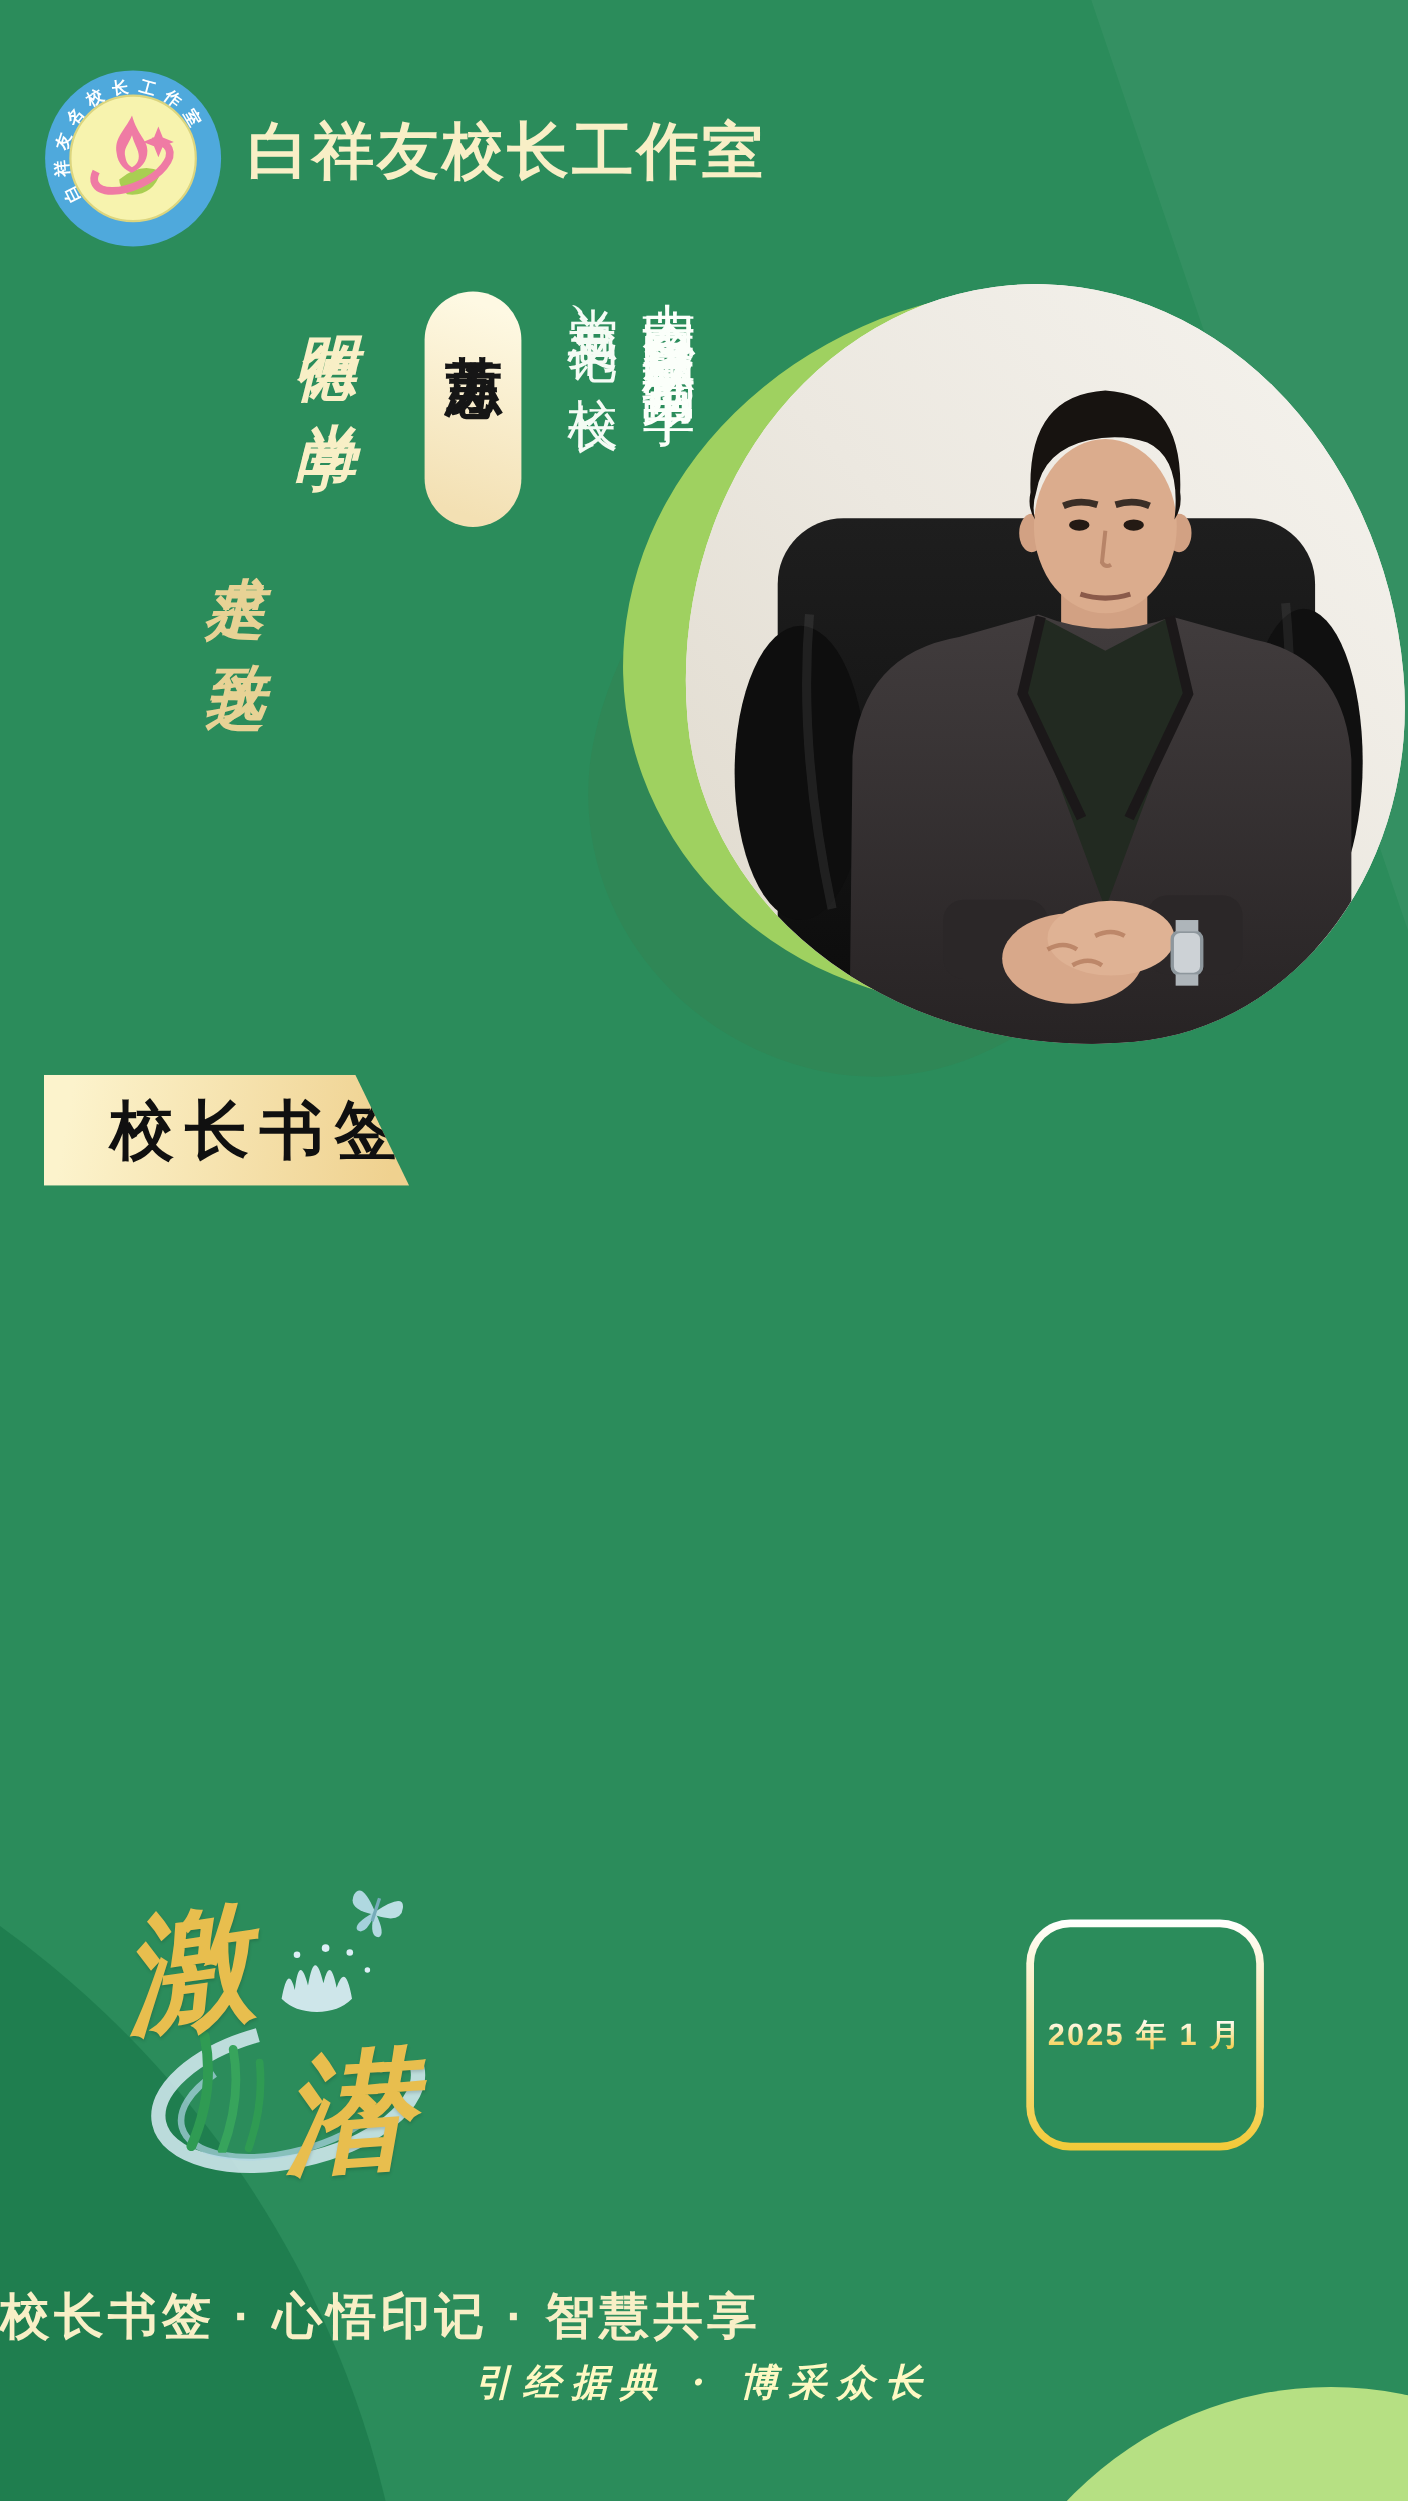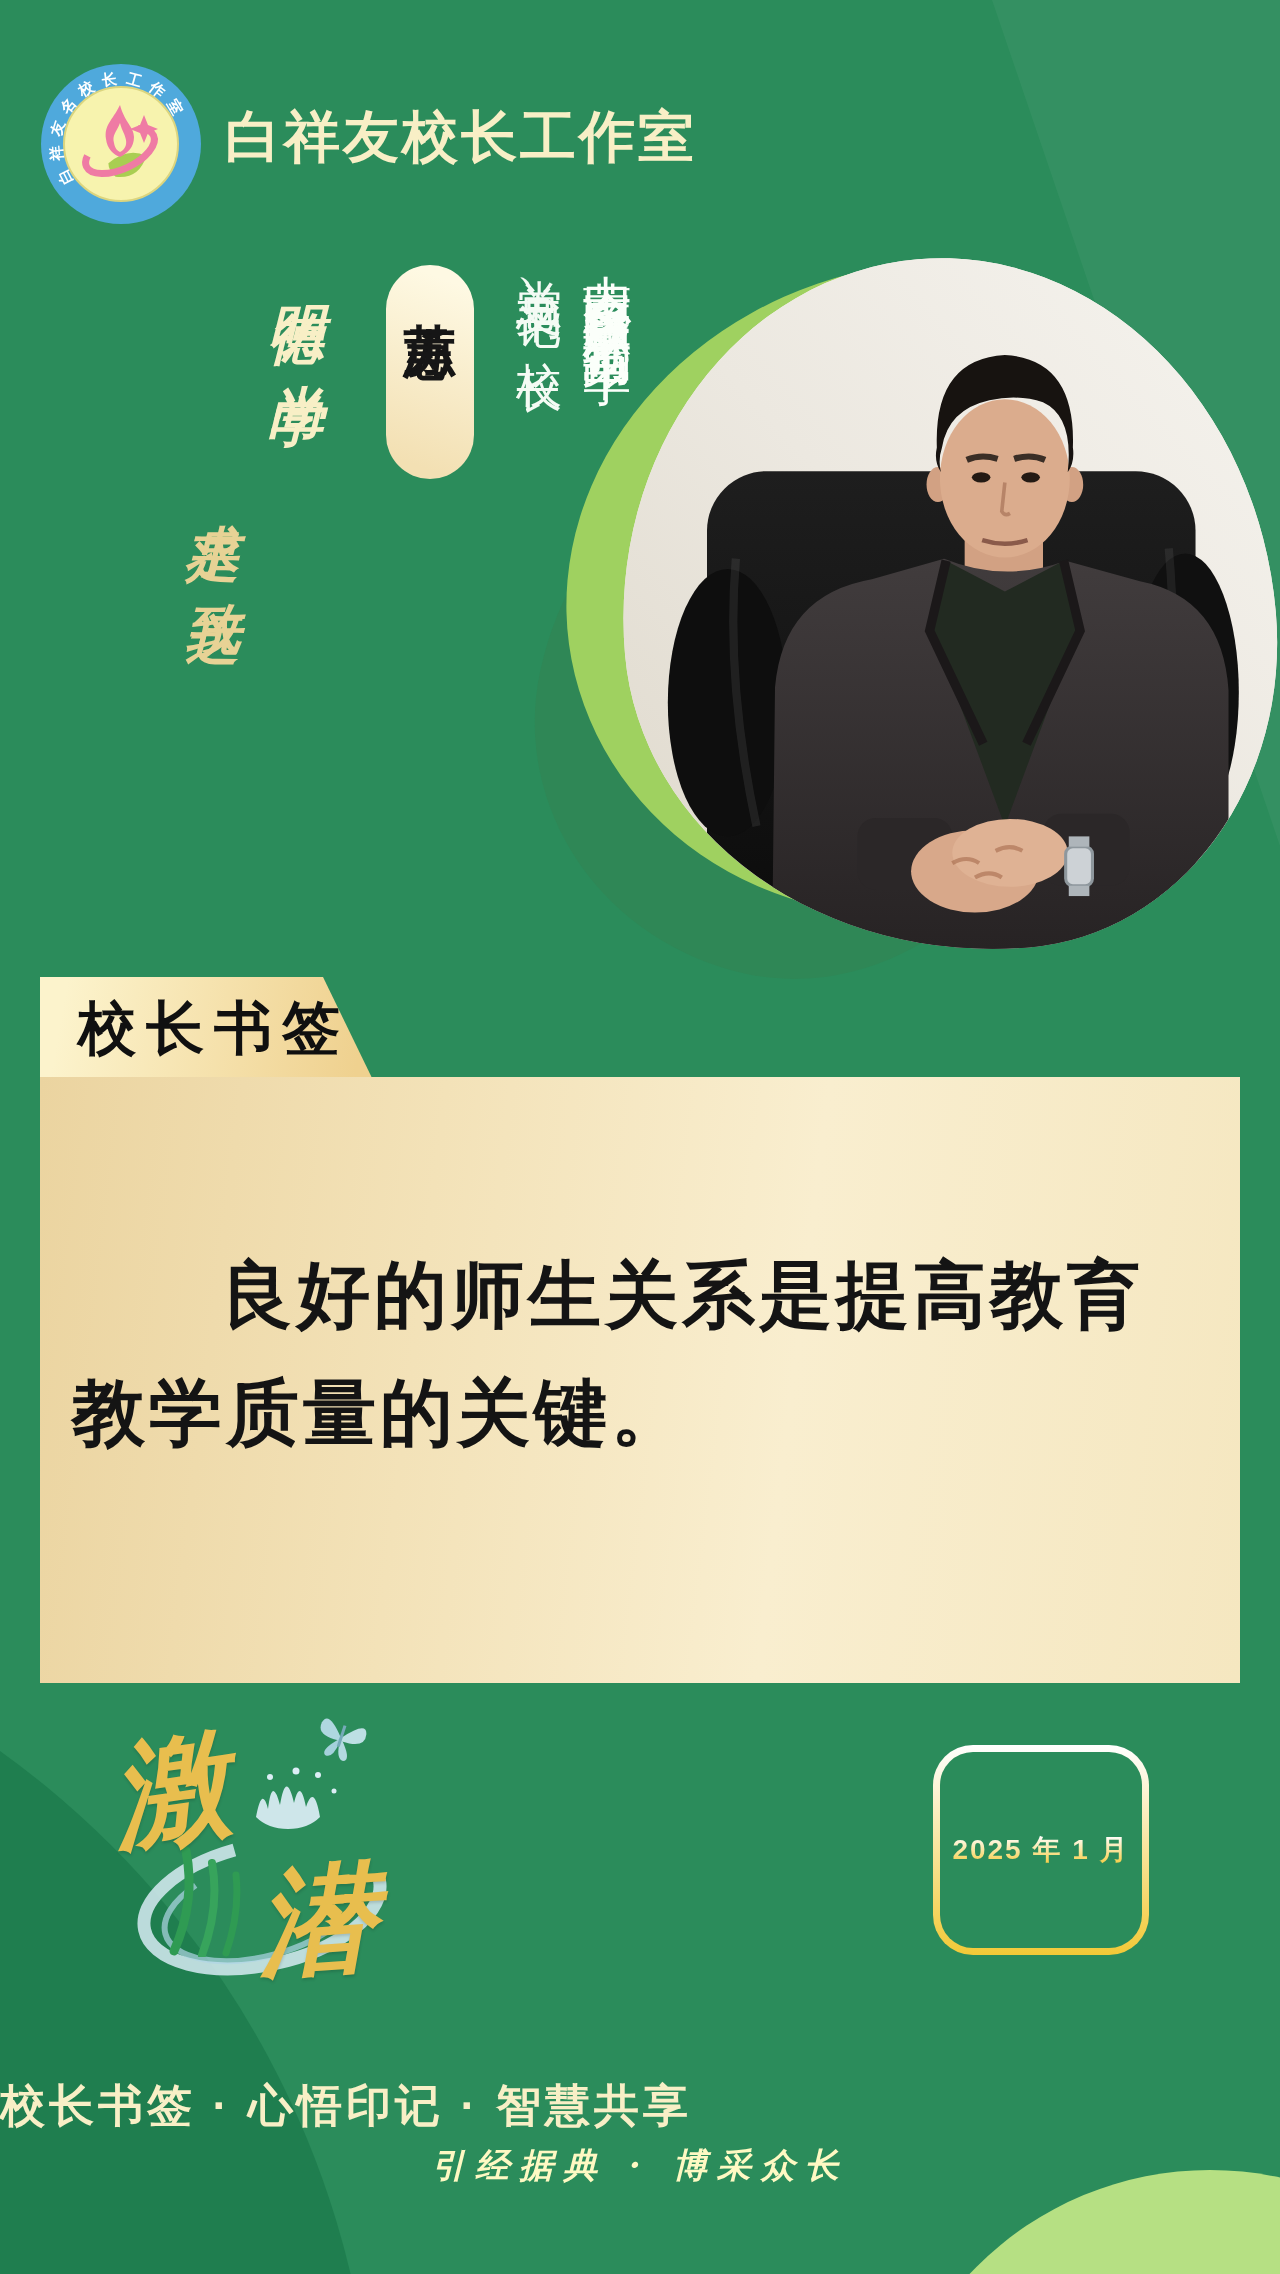--- a/index.html
+++ b/index.html
@@ -46,21 +46,21 @@
     border-radius:55% 45% 48% 52% / 50% 58% 42% 50%;transform:rotate(-14deg);}
   .blob-photo{left:622px;top:258px;width:652px;height:695px;background:#EFECE6;overflow:hidden;
     border-radius:50% 50% 42% 58% / 53% 55% 45% 47%;transform:rotate(-5deg);}
   .blob-photo svg{position:absolute;left:-10px;top:-8px;width:672px;height:715px;transform:rotate(5deg);}
 
   
   .section-tab{position:absolute;left:40px;top:977px;width:332px;height:101px;
     background:linear-gradient(100deg,var(--tab_gold_light) 8%,var(--tab_gold_dark) 95%);
     clip-path:polygon(0 0,283px 0,332px 100%,0 100%);
     font-size:58px;font-weight:800;color:#101010;letter-spacing:10px;
-    line-height:102px;padding-left:38px;box-sizing:border-box;}
+    line-height:102px;padding-left:38px;box-sizing:border-box;text-align:right;}
   .quote-panel{position:absolute;left:40px;top:1077px;width:1200px;height:606px;
     background:linear-gradient(97deg,var(--panel_gold_dark) 0%,#F3E2B8 32%,var(--panel_gold_light) 62%,#F5E7C0 100%);}
   .quote-block{position:absolute;left:32px;top:160px;width:1140px;
     font-family:"Liberation Serif","DejaVu Serif",serif;font-weight:600;color:var(--ink);
     font-size:73px;line-height:118px;letter-spacing:4px;}
   .quote-line.first{text-indent:148px;}
 
   
   .splash{position:absolute;left:70px;top:1695px;width:390px;height:400px;}
   .splash .zi{position:absolute;font-family:"DejaVu Serif",serif;font-style:italic;font-weight:800;
@@ -179,26 +179,20 @@
 
   <div class="vtext school-col">内蒙古自治区霍林郭勒市第一中学</div>
   <div class="vtext role-col">党总支书记、校长</div>
   <div class="name-badge">
     <span class="vtext-in">苏志勇</span>
   </div>
   <div class="vtext motto motto-1">明德　尚学</div>
   <div class="vtext motto motto-2">求是　致远</div>
 
   <div class="section-tab">校长书签</div>
-  <div class="quote-panel">
-    <div class="quote-block">
-      <div class="quote-line first">良好的师生关系是提高教育</div>
-      <div class="quote-line">教学质量的关键。</div>
-    </div>
-  </div>
 
   <div class="splash">
     <svg class="swirl" viewBox="0 0 275 170">
       <ellipse cx="137" cy="85" rx="120" ry="60" fill="none" stroke="#D7EBF3" stroke-width="13" stroke-dasharray="420 180" opacity="0.85" transform="rotate(-12 137 85)"></ellipse>
       <ellipse cx="137" cy="88" rx="100" ry="48" fill="none" stroke="#AFD6E6" stroke-width="6" stroke-dasharray="300 200" opacity="0.7" transform="rotate(-15 137 88)"></ellipse>
     </svg>
     <svg class="crown" viewBox="0 0 100 74">
       <path d="M8 52 Q14 20 20 44 Q24 10 32 40 Q38 4 46 38 Q52 12 58 42 Q66 18 72 52 Q60 64 40 64 Q20 64 8 52 Z" fill="#DCEEF6" opacity="0.92"></path>
       <circle cx="22" cy="12" r="3" fill="#DCEEF6"></circle>
         <circle cx="48" cy="6" r="3.5" fill="#DCEEF6"></circle>

